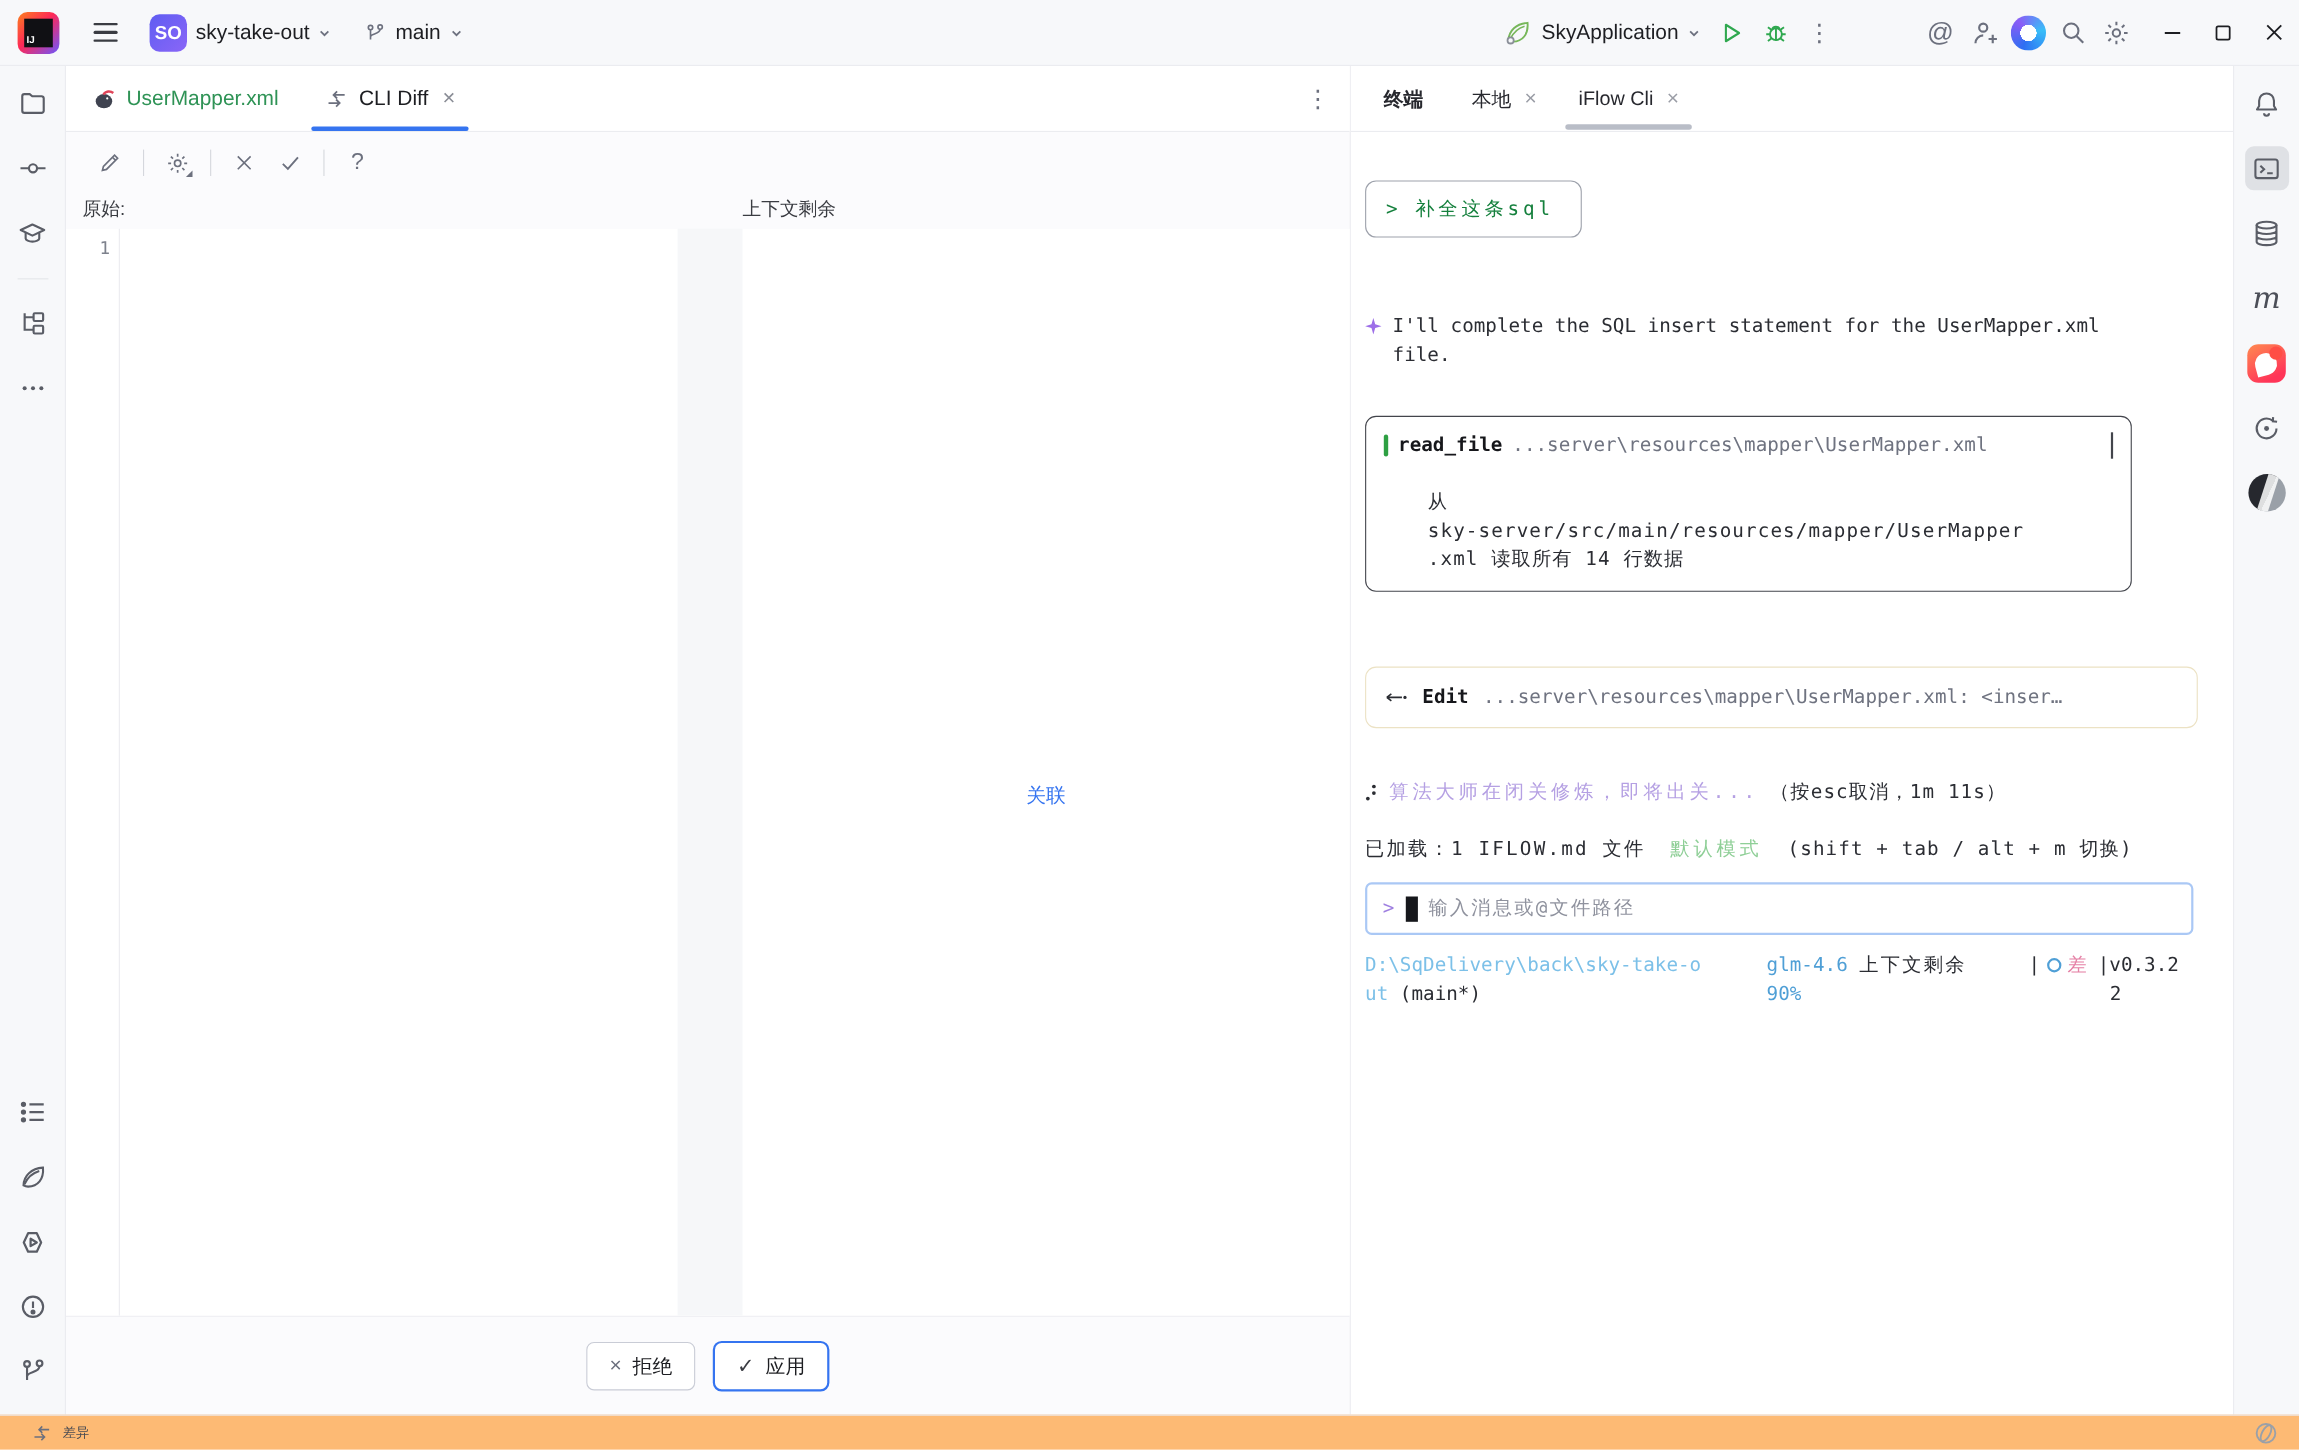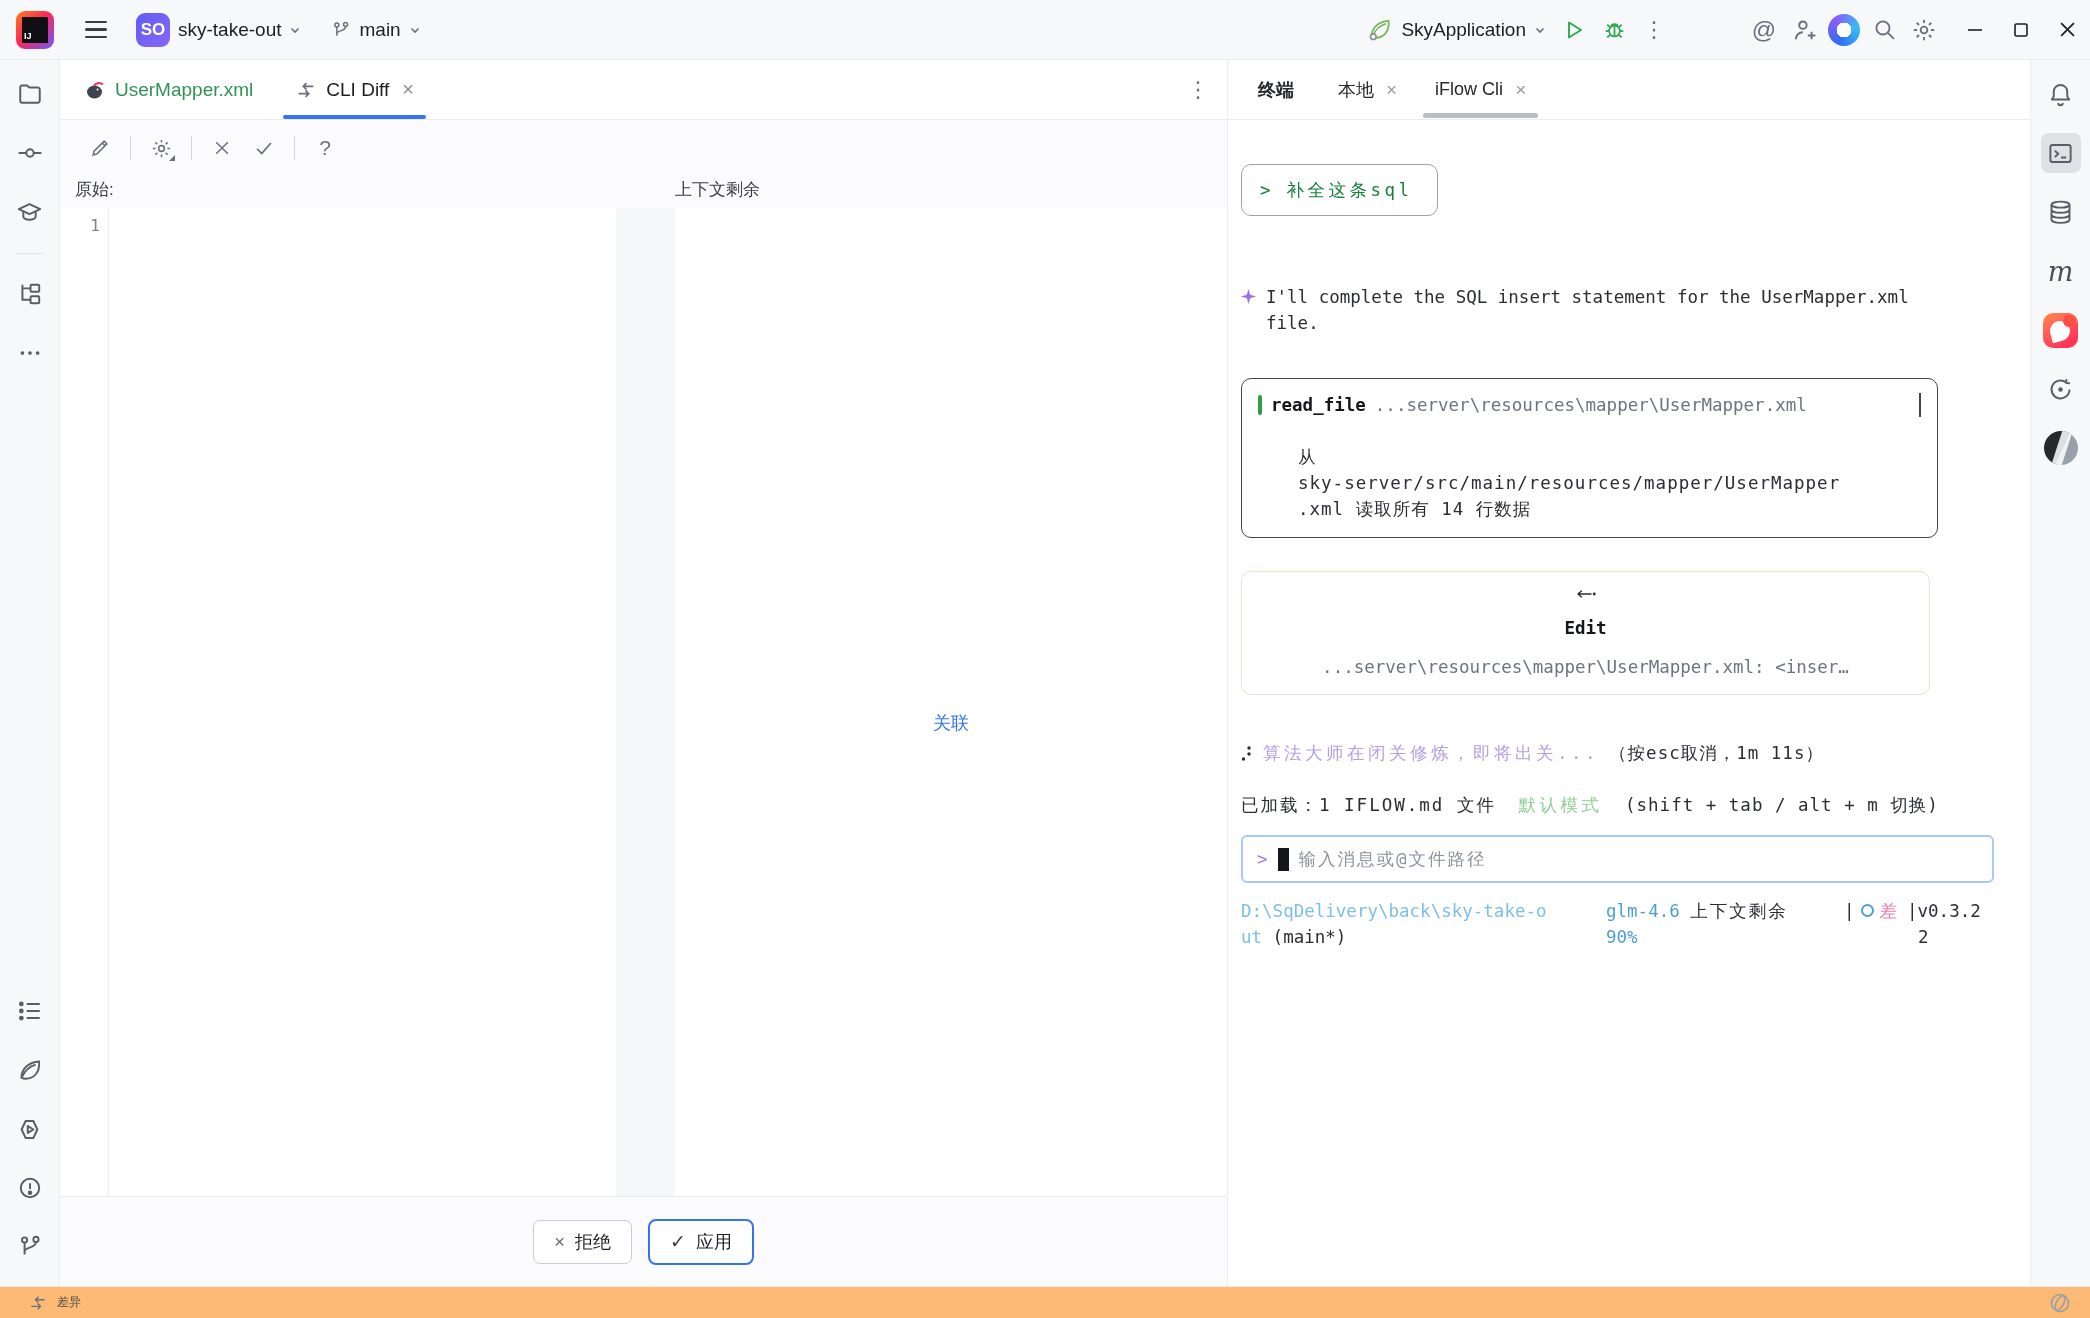--- a/index.html
+++ b/index.html
@@ -128,22 +128,22 @@
 
   .tool-box { border:1.5px solid #43454c; border-radius:10px; margin-top:42px;
     width:697px; padding:13px 16px 15px; }
   .tool-line { display:flex; align-items:center; gap:9px; }
   .green-bar { width:4px; height:20px; border-radius:2px; background:#2ea043; flex:0 0 auto; }
   .tool-name { font-weight:bold; color:#16171b; }
   .tool-path { color:#6f7380; white-space:nowrap; overflow:hidden; }
   .caret-bar { width:2px; height:24px; background:#43454c; margin-left:auto; flex:0 0 auto; }
   .tool-result { margin:26px 0 0 40px; white-space:pre-line; }
 
-  .edit-box { border:1.5px solid #ece2c4; border-radius:10px; margin-top:33px; width:689px;
-    padding:14px 16px; display:flex; align-items:center; gap:13px;flex-direction:column; }
+  .edit-box { border:1.5px solid #ece2c4; border-radius:10px; margin-top:68px; width:757px;
+    padding:14px 16px; display:flex; align-items:center; gap:13px; }
   .edit-box .tool-path { flex:1 1 auto; }
 
   .working-line { margin-top:45px; display:flex; align-items:center; gap:10px; }
   .working-text { color:#b5a0e3; }
   .working-hint { color:#2b2d33; }
 
   .loaded-line { margin-top:26px; }
   .loaded-mode { color:#8fcf97; margin:0 12px; }
 
   .input-box { margin-top:17px; width:753px; border:2px solid #aac8f5; border-radius:6px;

